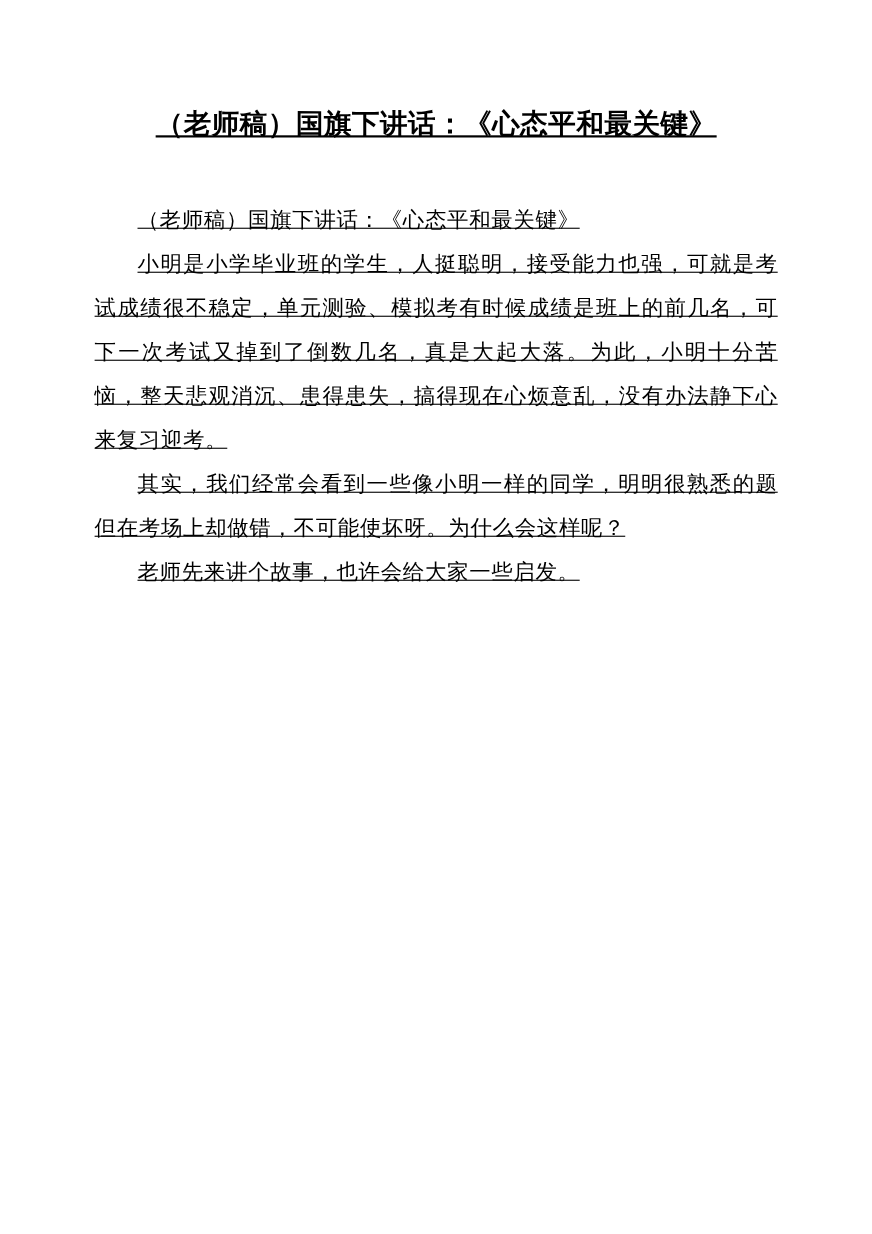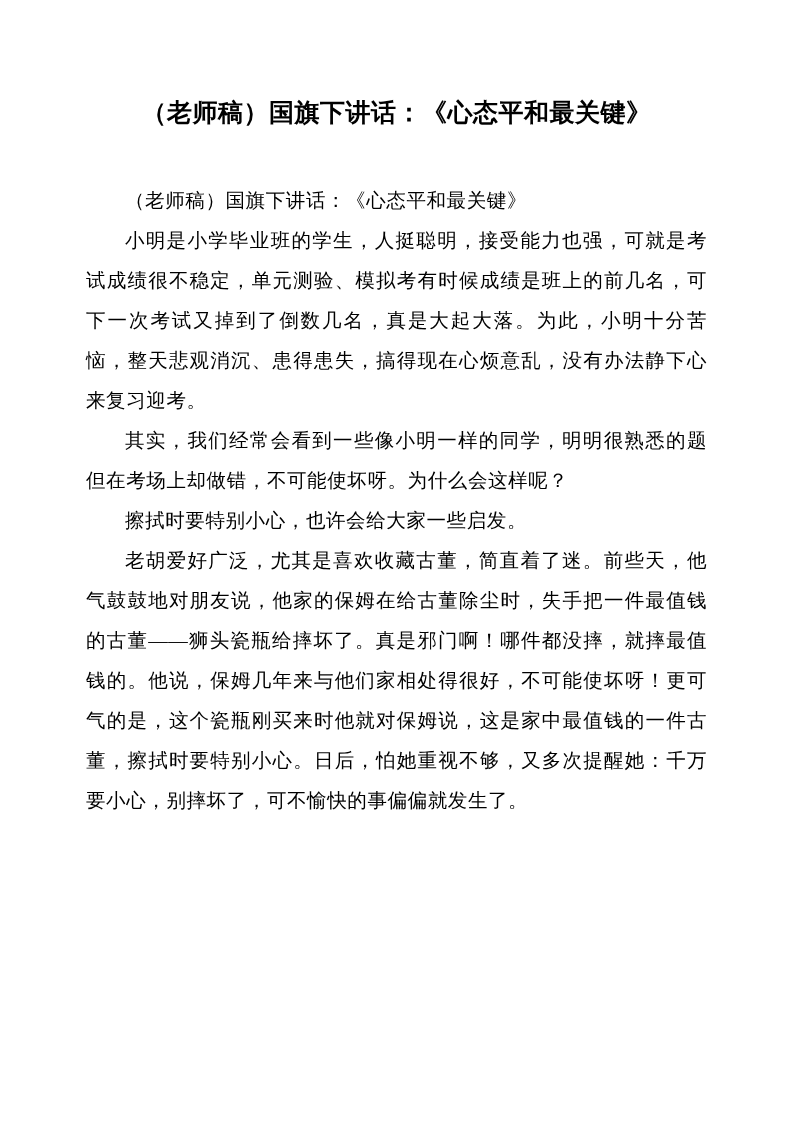--- a/index.html
+++ b/index.html
@@ -14,20 +14,21 @@
     color: #000000;
     position: relative;
     overflow: hidden;
   }
   .page {
     width: 793px;
     height: 1122px;
     box-sizing: border-box;
     padding: 74px 86px 60px 86px;
     position: relative;
+    text-decoration: underline;
   }
   .doc-title {
     font-family: "DejaVu Sans", "Liberation Sans", sans-serif;
     font-weight: bold;
     font-size: 25px;
     line-height: 41px;
     text-align: center;
     letter-spacing: 0.5px;
     margin: 18px 0 0 0;
     padding: 0 10px;
@@ -53,17 +54,16 @@
 <body>
 
 <div class="page">
 
   <h1 class="doc-title">（老师稿）国旗下讲话：《心态平和最关键》</h1>
 
   <div class="body-block">
     <p class="para">（老师稿）国旗下讲话：《心态平和最关键》</p>
     <p class="para">小明是小学毕业班的学生，人挺聪明，接受能力也强，可就是考试成绩很不稳定，单元测验、模拟考有时候成绩是班上的前几名，可下一次考试又掉到了倒数几名，真是大起大落。为此，小明十分苦恼，整天悲观消沉、患得患失，搞得现在心烦意乱，没有办法静下心来复习迎考。</p>
     <p class="para">其实，我们经常会看到一些像小明一样的同学，明明很熟悉的题但在考场上却做错，不可能使坏呀。为什么会这样呢？</p>
-    <p class="para">擦拭时要特别小心，也许会给大家一些启发。</p>
-    <p class="para">老胡爱好广泛，尤其是喜欢收藏古董，简直着了迷。前些天，他气鼓鼓地对朋友说，他家的保姆在给古董除尘时，失手把一件最值钱的古董——狮头瓷瓶给摔坏了。真是邪门啊！哪件都没摔，就摔最值钱的。他说，保姆几年来与他们家相处得很好，不可能使坏呀！更可气的是，这个瓷瓶刚买来时他就对保姆说，这是家中最值钱的一件古董，擦拭时要特别小心。日后，怕她重视不够，又多次提醒她：千万要小心，别摔坏了，可不愉快的事偏偏就发生了。</p>
+    <p class="para">老师先来讲个故事，也许会给大家一些启发。</p>
   </div>
 
 </div>
 
 </body></html>

